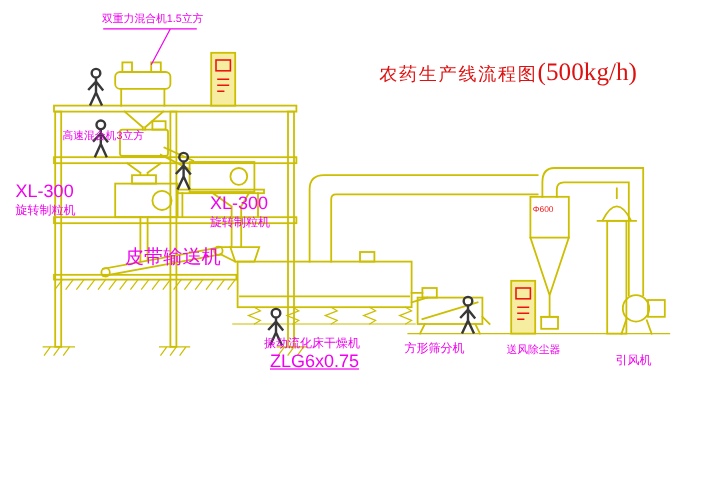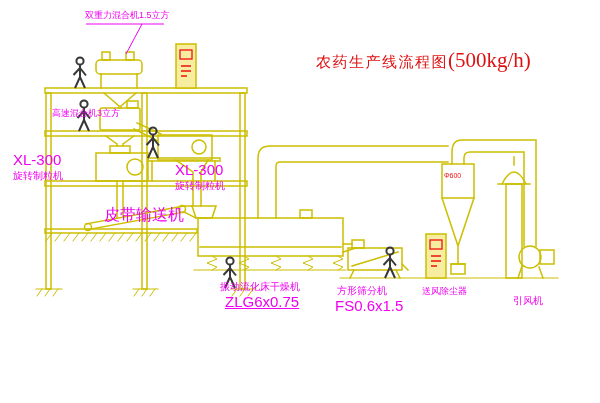--- a/index.html
+++ b/index.html
@@ -156,18 +156,17 @@
   <div class="lbl" style="left:85px;top:11px;font-size:9px;">双重力混合机1.5立方</div>
   <div class="lbl" style="left:52px;top:109px;font-size:9px;">高速混合机3立方</div>
   <div class="lbl" style="left:13px;top:152px;font-size:15px;">XL-300</div>
   <div class="lbl" style="left:13px;top:171px;font-size:10px;">旋转制粒机</div>
   <div class="lbl" style="left:175px;top:162px;font-size:15px;">XL-300</div>
   <div class="lbl" style="left:175px;top:181px;font-size:10px;">旋转制粒机</div>
   <div class="lbl" style="left:104px;top:207px;font-size:16px;">皮带输送机</div>
   <div class="lbl" style="left:220px;top:282px;font-size:10px;">振动流化床干燥机</div>
   <div class="lbl" style="left:225px;top:294px;font-size:15px;text-decoration:underline;">ZLG6x0.75</div>
   <div class="lbl" style="left:337px;top:286px;font-size:10px;">方形筛分机</div>
-  <div class="lbl" style="left:335px;top:298px;font-size:15px;">FS0.6x1.5</div>
   <div class="lbl" style="left:422px;top:287px;font-size:9px;text-align:center;">送风除尘器</div>
   <div class="lbl" style="left:513px;top:296px;font-size:10px;">引风机</div>
   <div class="lbl red-lbl" style="left:444px;top:172px;font-size:7px;">Φ600</div>
 
 </div>
 
 </body></html>

